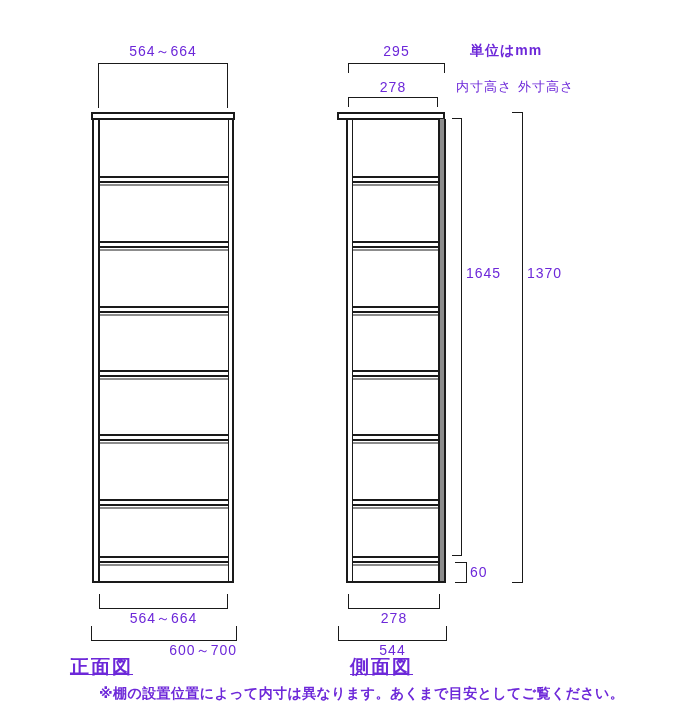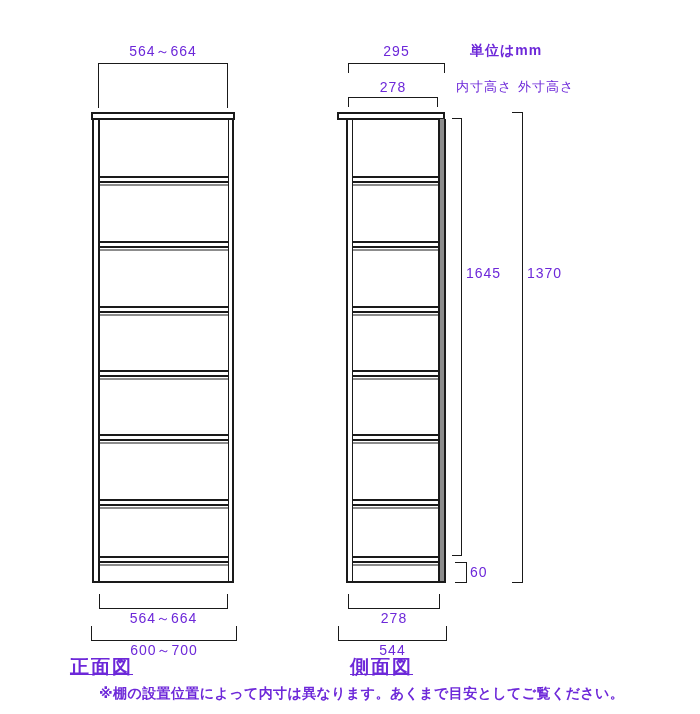--- a/index.html
+++ b/index.html
@@ -59,21 +59,21 @@
   <div class="shelf" style="left:99.5px;top:434px;width:128px;"></div>
   <div class="gray-ln" style="left:99.5px;top:442px;width:128px;height:1.5px;"></div>
   <div class="shelf" style="left:99.5px;top:499px;width:128px;"></div>
   <div class="gray-ln" style="left:99.5px;top:507px;width:128px;height:1.5px;"></div>
   <div class="shelf" style="left:99.5px;top:556px;width:128px;"></div>
   <div class="gray-ln" style="left:99.5px;top:564px;width:128px;height:1.5px;"></div>
 
   <div class="br br-up" style="left:99px;top:594px;width:129px;height:15px;"></div>
   <div class="txt dim-label" style="left:99px;top:611px;width:129px;">564～664</div>
   <div class="br br-up" style="left:91px;top:626px;width:146px;height:15px;"></div>
-  <div class="txt dim-label" style="left:91px;top:643px;width:146px;">600～700</div>
+  <div class="txt dim-label" style="left:91px;top:643px;width:146px;text-align:right;">600～700</div>
   <div class="txt view-title" style="left:70px;top:657px;">正面図</div>
 
   <div class="txt dim-label" style="left:348px;top:44px;width:97px;text-align:center;">295</div>
   <div class="br br-down" style="left:348px;top:63px;width:97px;height:10px;"></div>
   <div class="txt dim-label" style="left:348px;top:80px;width:90px;">278</div>
   <div class="br br-down" style="left:348px;top:97px;width:90px;height:10px;"></div>
 
   <div class="board" style="left:337px;top:112px;width:108px;height:8px;"></div>
   <div class="ln" style="left:346px;top:119px;width:2px;height:464px;"></div>
   <div class="ln" style="left:351.5px;top:119px;width:1.5px;height:464px;"></div>

